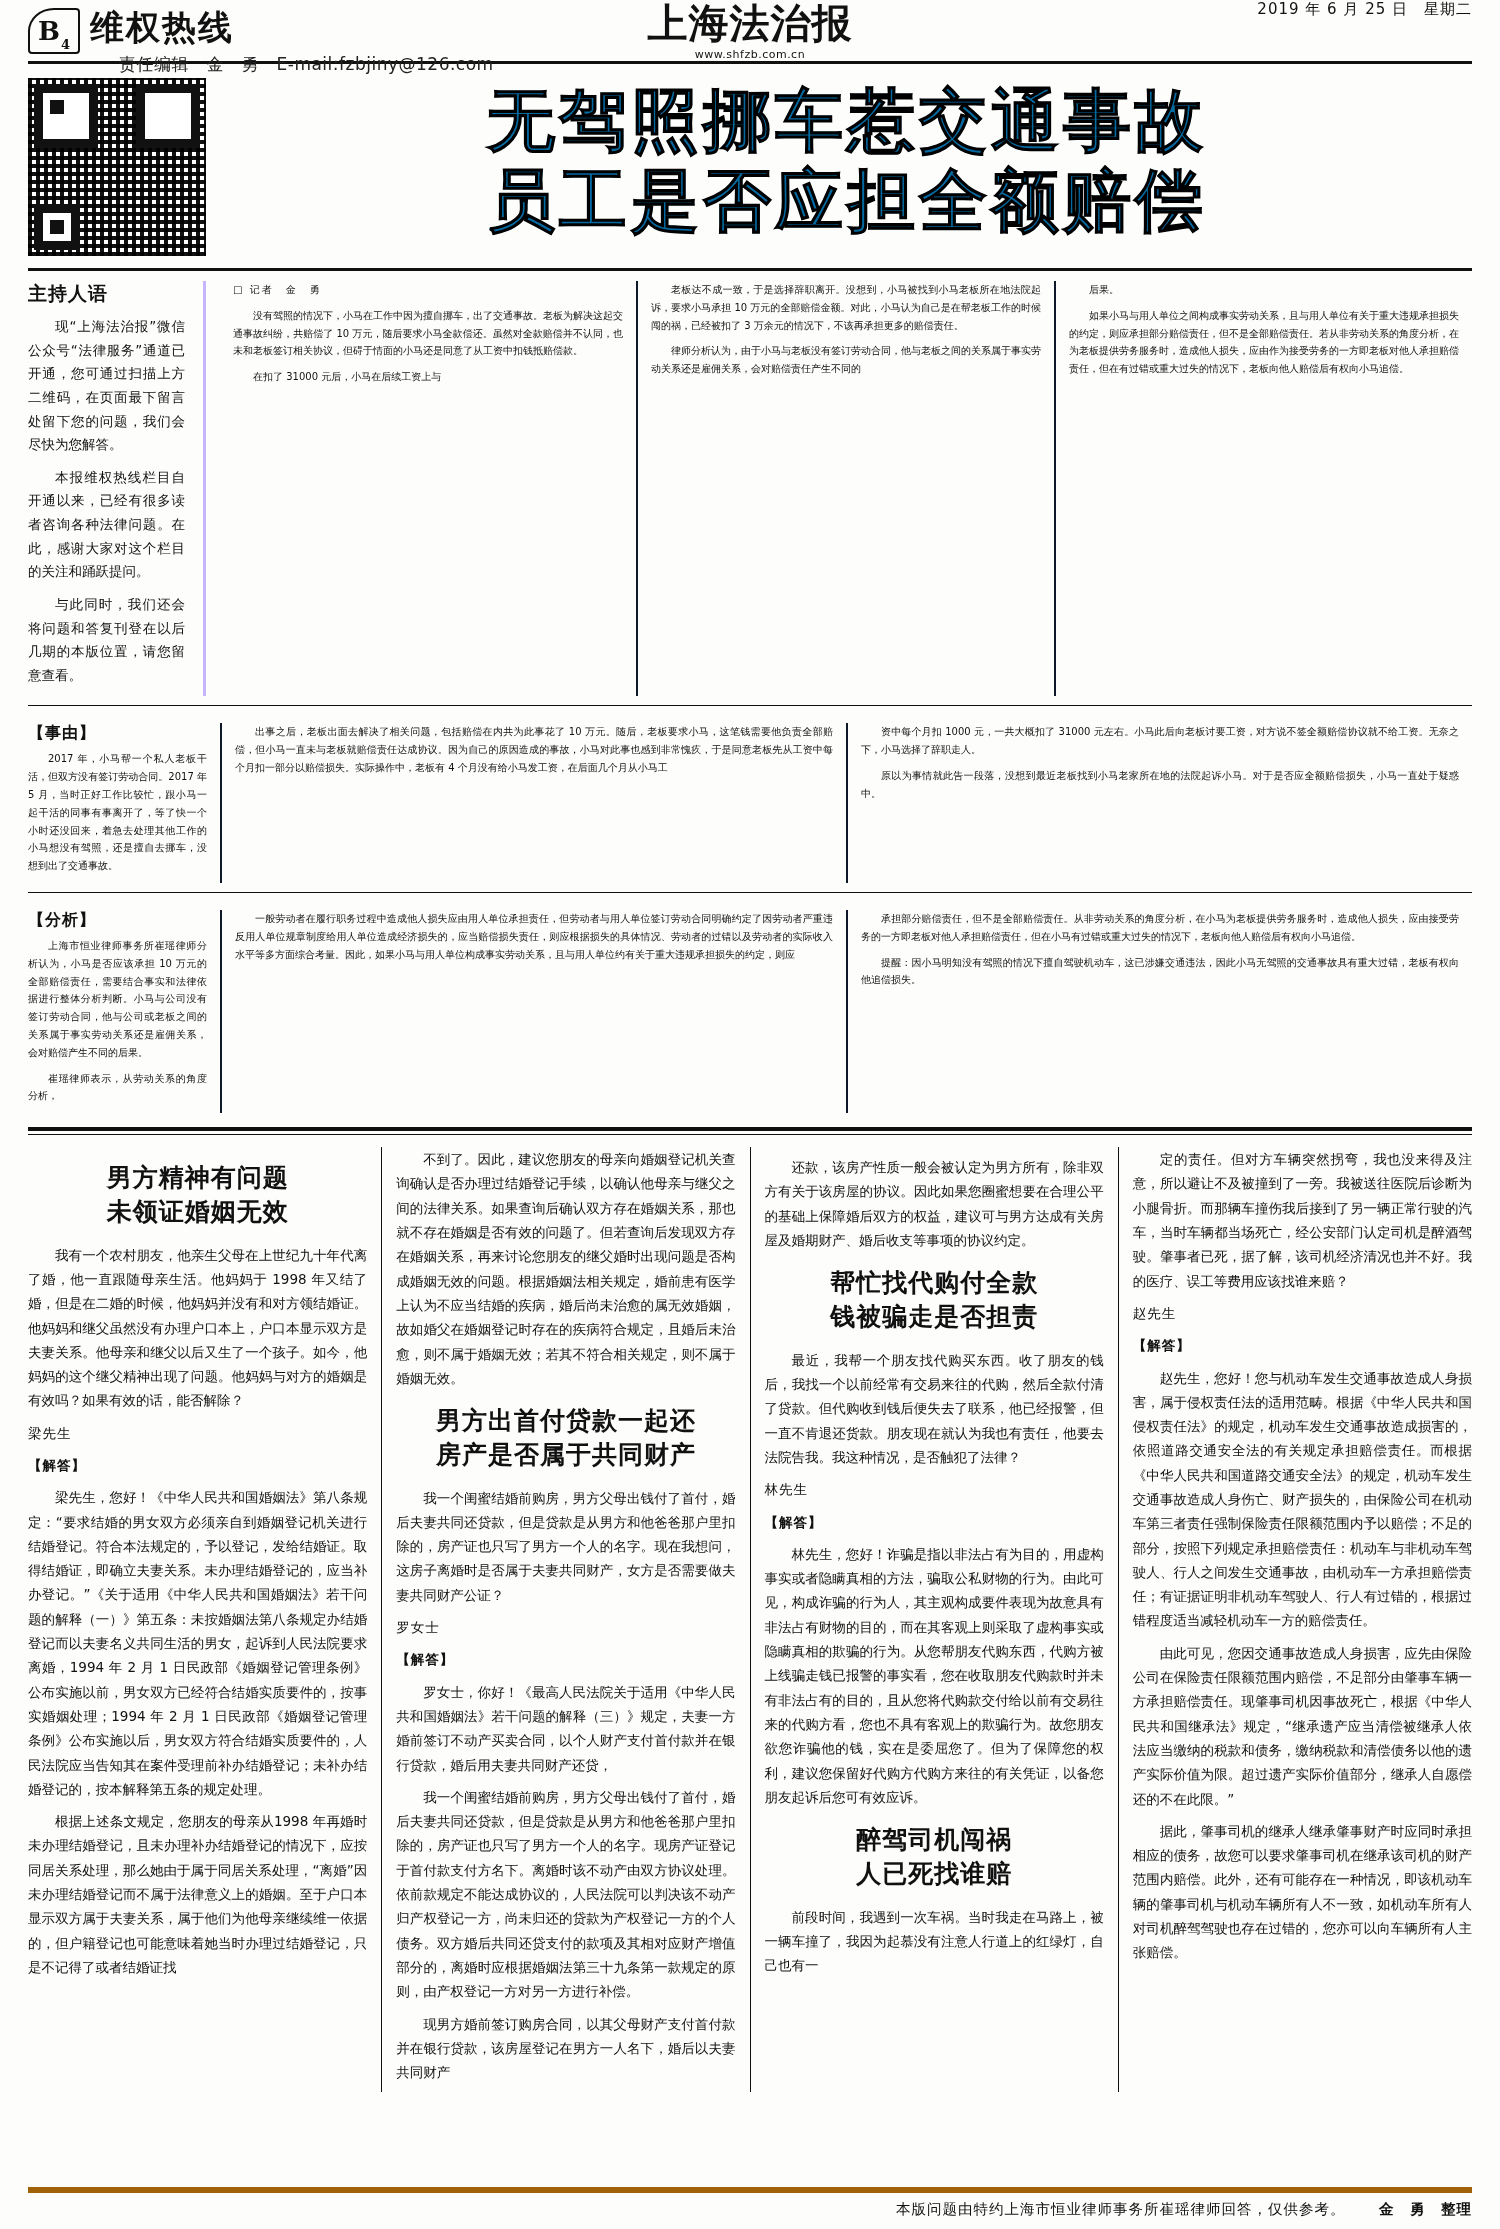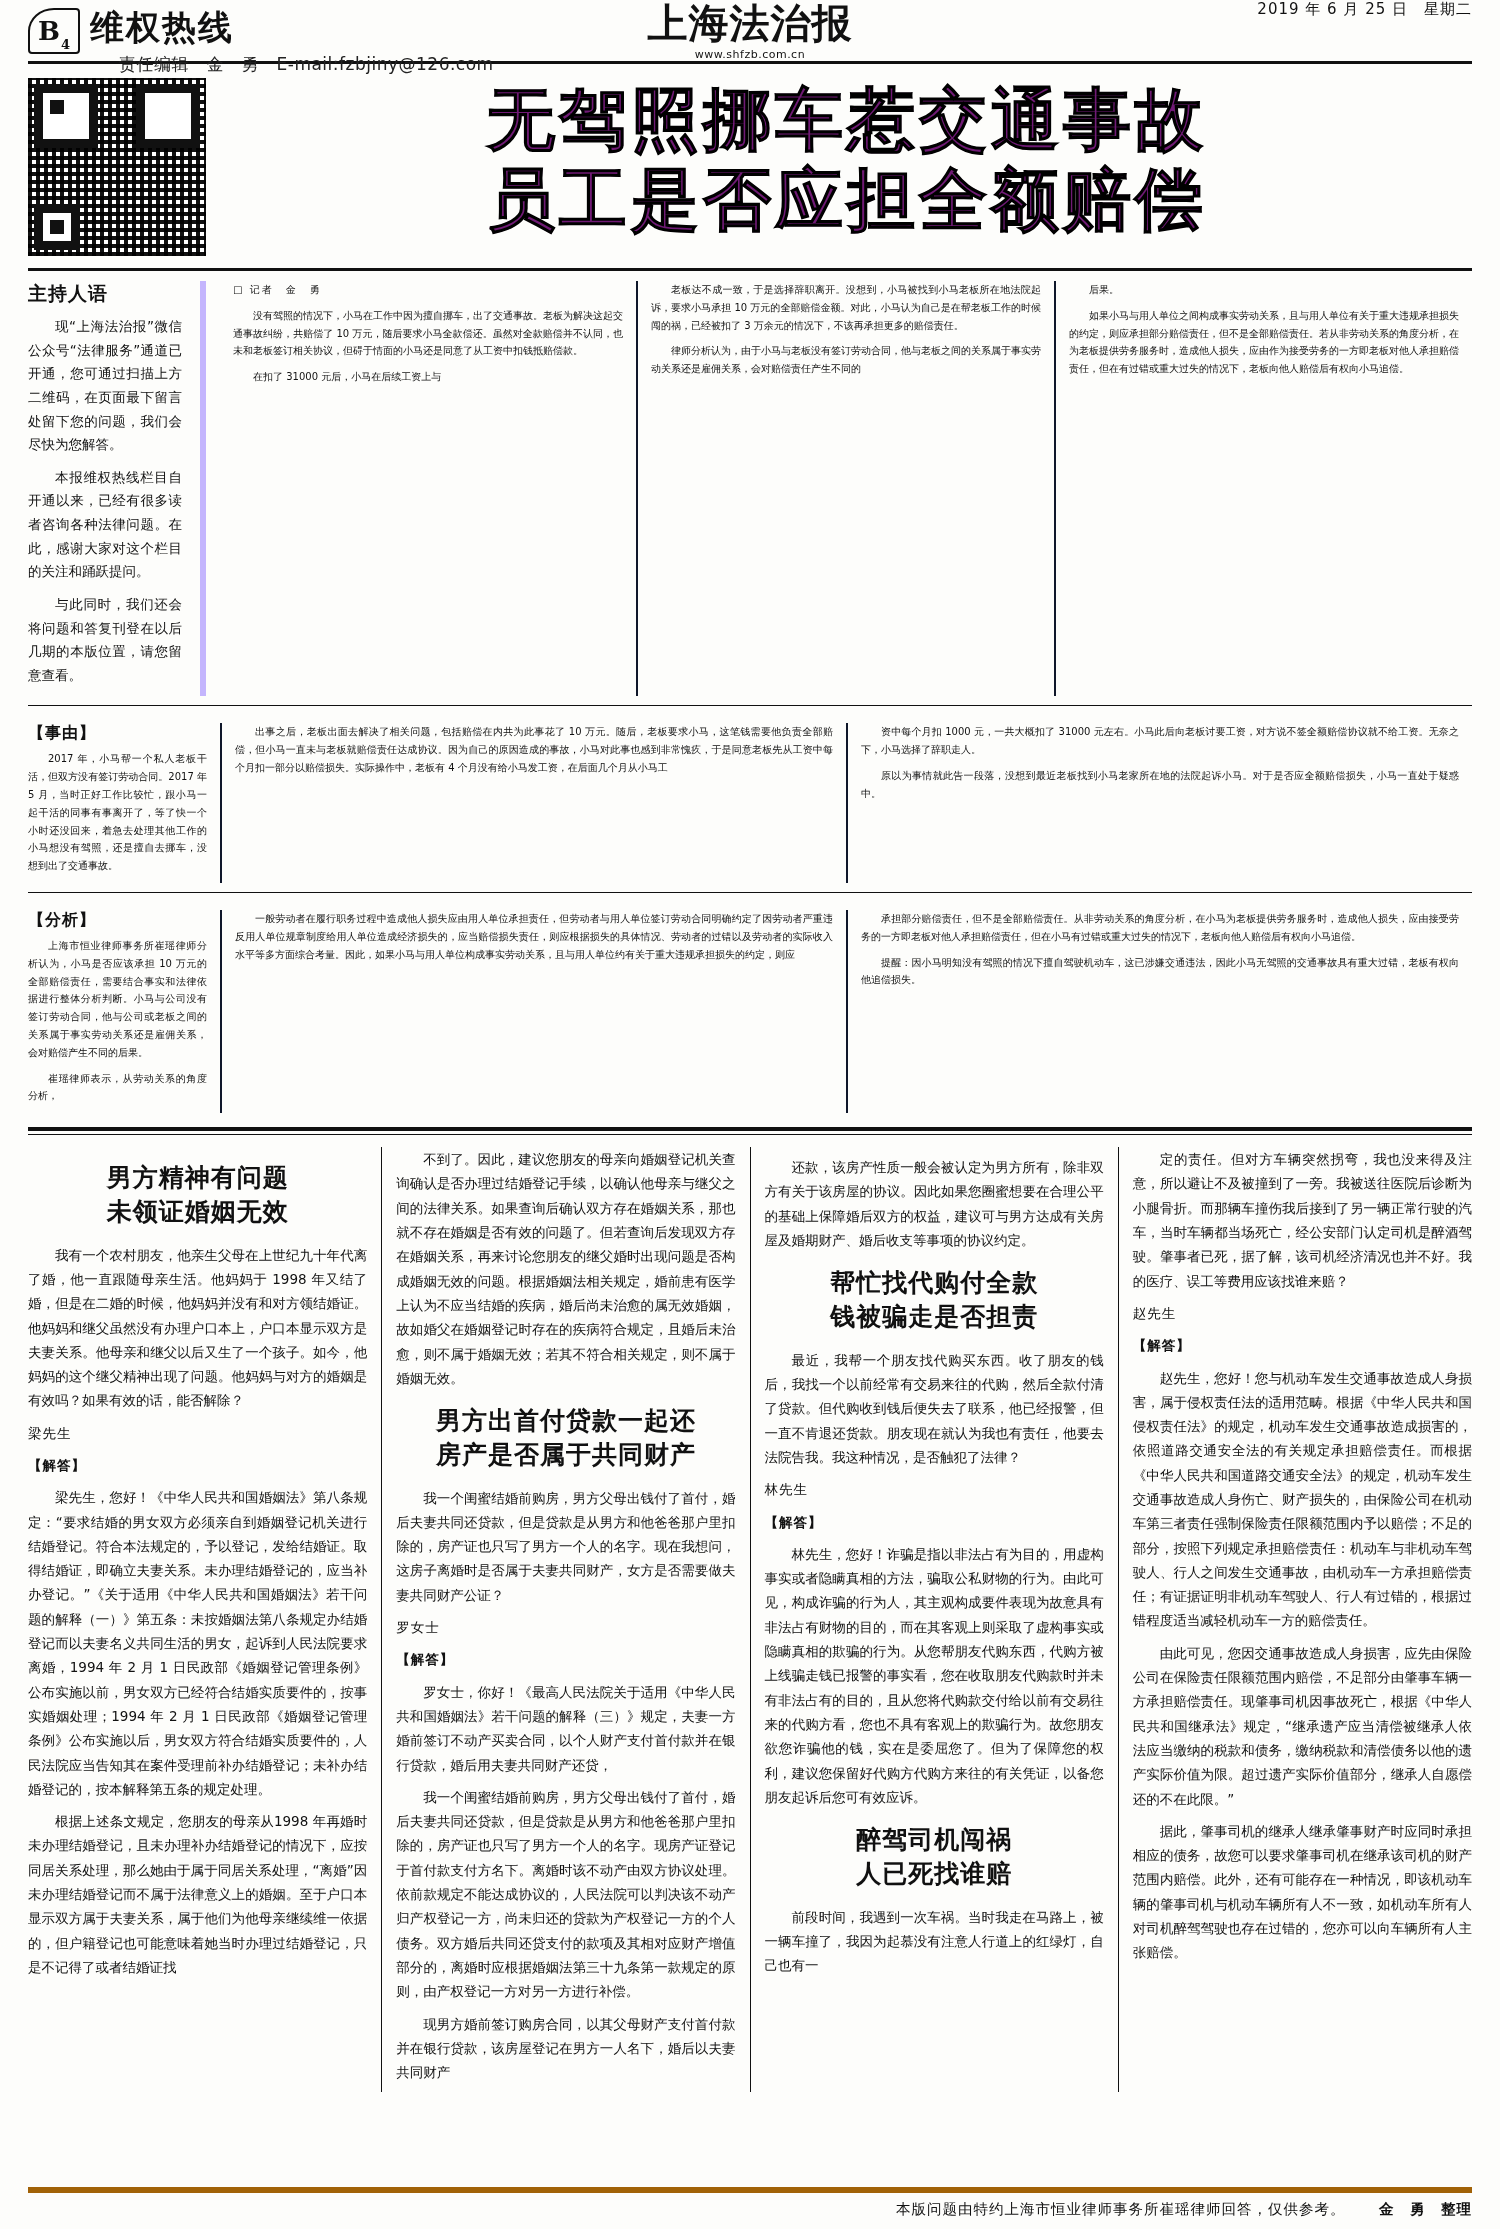--- a/index.html
+++ b/index.html
@@ -65,33 +65,33 @@
     border: 9px solid #111; background: #fff;
   }
   .qr::before { top: 6px; left: 6px; }
   .qr::after { top: 6px; right: 6px; }
   .qr .corner3 { bottom: 6px; left: 6px; }
   .qr .inner { position:absolute; width:14px; height:14px; background:#111; }
   .headline {
     flex: 1; text-align: center; padding-top: 2px;
   }
   .headline h1 {
-    margin: 0; font-family: Liberation Serif, serif;
+    margin: 0; font-family: Liberation Sans, sans-serif;
     font-size: 68px; line-height: 1.18; letter-spacing: 4px;
-    font-weight: bold; color: #701a75;
+    font-weight: bold; color: #0369a1;
     -webkit-text-stroke: 1px #000;
   }
 
   
   .rule-thick { border-top: 3px solid #111; margin-top: 12px; }
 
   
   .top-area { display: flex; margin-top: 10px; }
   .host-col {
-    flex: 0 0 178px; padding-right: 18px; border-right: 6px solid #c4b5fd;
+    flex: 0 0 178px; padding-right: 18px; border-right: 3px solid #c4b5fd;
   }
   .host-title {
     font-family: "DejaVu Serif", serif; font-weight: bold; font-size: 19px;
     letter-spacing: 1px; margin-bottom: 8px;
   }
   .host-col p {
     margin: 0 0 9px 0; font-size: 13.5px; line-height: 1.75; text-indent: 2em;
     text-align: justify;
   }
   .top-cols {

